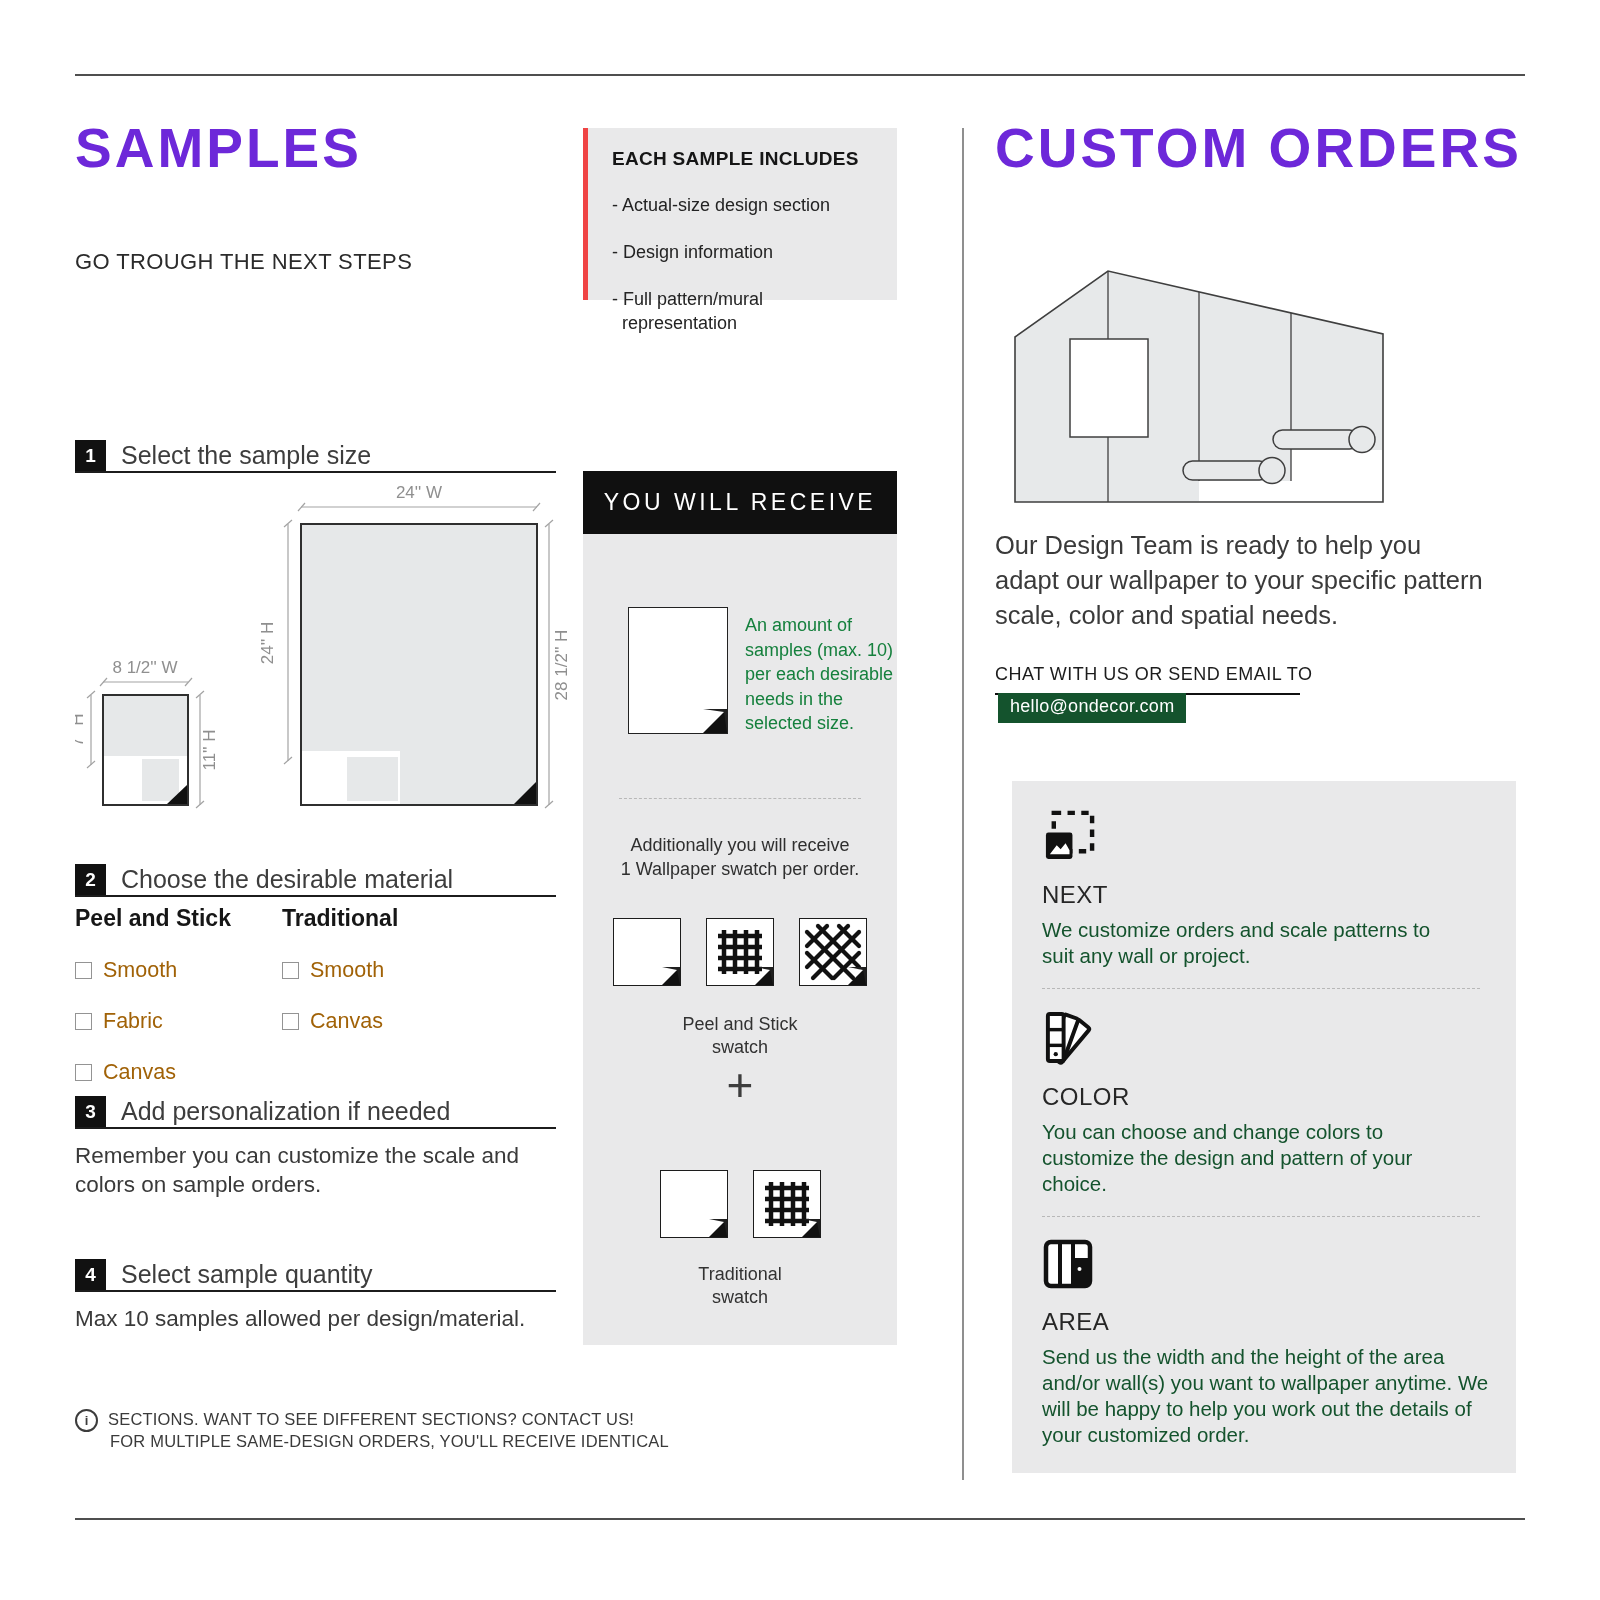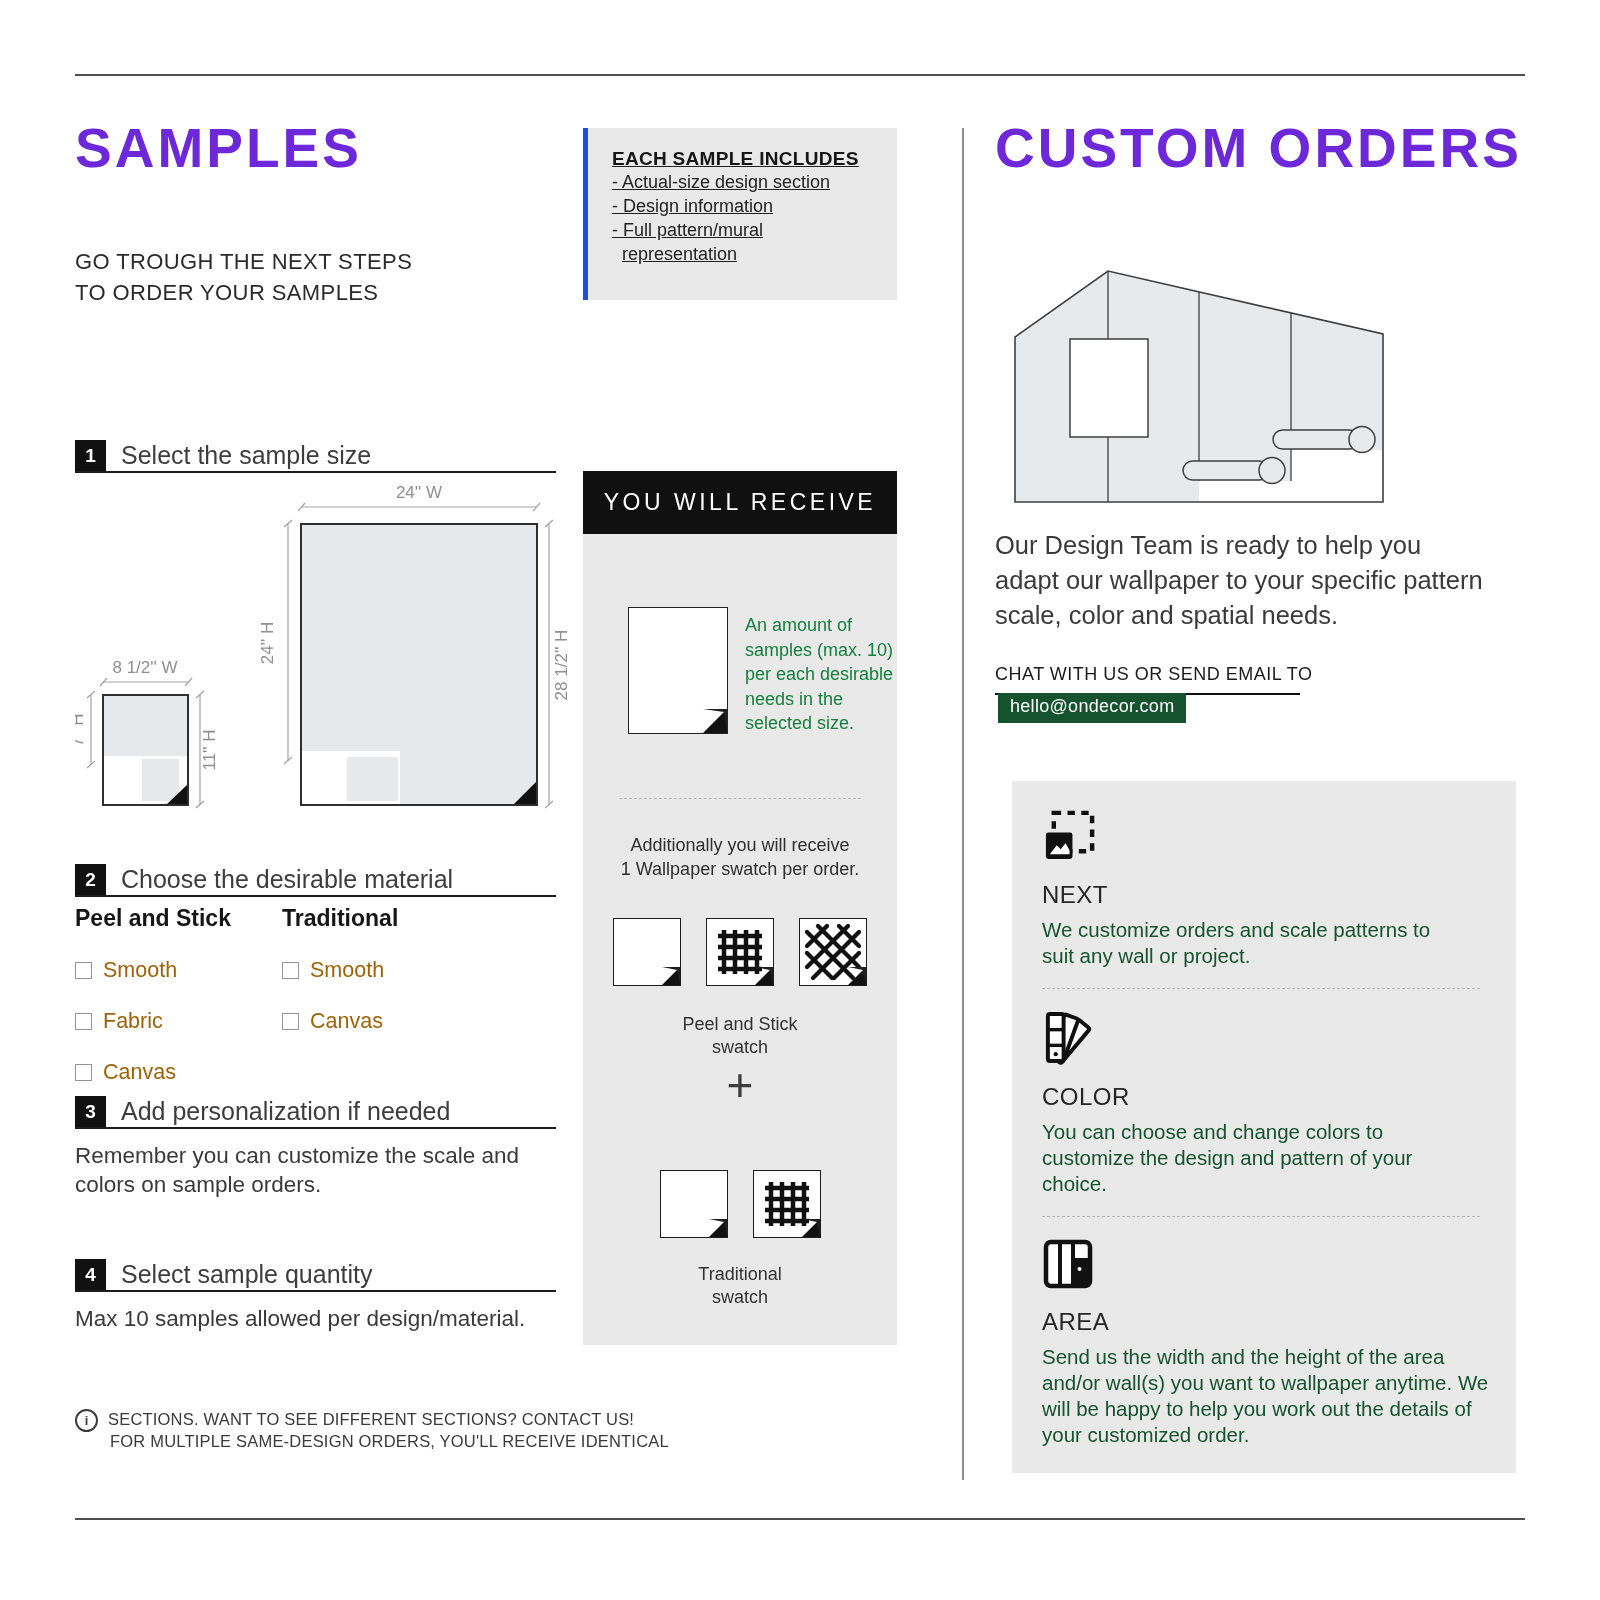--- a/index.html
+++ b/index.html
@@ -7,23 +7,23 @@
         font-family:"Liberation Sans", sans-serif;color:#1f1f1f;overflow:hidden;}
   .rule{position:absolute;left:75px;width:1450px;height:2px;background:#4f4f4f;}
   .vdivider{position:absolute;left:962px;top:128px;width:2px;height:1352px;background:#8f8f8f;}
 
   
   .big-title{position:absolute;font-size:55px;font-weight:700;letter-spacing:3px;color:#6d28d9;}
   .subtitle{position:absolute;left:75px;top:246px;font-size:22px;line-height:31px;color:#2b2b2b;letter-spacing:0.4px;}
 
   
   .includes-box{position:absolute;left:583px;top:128px;width:314px;height:172px;background:#e9e9ea;
-                border-left:5px solid #1d4ed8;box-sizing:border-box;padding:20px 14px 0 24px;text-decoration:underline;}
+                border-left:5px solid #ef4444;box-sizing:border-box;padding:20px 14px 0 24px;}
   .includes-title{font-size:19px;font-weight:700;color:#161616;letter-spacing:0.3px;}
-  .includes-item{margin-top:0;font-size:18px;line-height:24px;color:#232323;
+  .includes-item{margin-top:23px;font-size:18px;line-height:24px;color:#232323;
                  padding-left:10px;text-indent:-10px;width:260px;}
 
   
   .step-header{position:absolute;left:75px;width:481px;display:flex;align-items:center;
                border-bottom:2px solid #1c1c1c;padding-bottom:0;}
   .step-num{width:31px;height:31px;background:#111;color:#fff;font-size:19px;font-weight:700;
             display:flex;align-items:center;justify-content:center;flex:0 0 auto;}
   .step-title{margin-left:15px;font-size:25px;color:#3d3d3d;line-height:31px;white-space:nowrap;}
   .step-body{position:absolute;left:75px;font-size:22.5px;line-height:29px;color:#3a3a3a;}
 
@@ -80,21 +80,20 @@
 
 <div class="page">
 
   <div class="rule" style="top:74px"></div>
   <div class="rule" style="top:1518px"></div>
   <div class="vdivider"></div>
 
   <div class="big-title" style="left:75px;top:116px">SAMPLES</div>
   <div class="subtitle">
     <div>GO TROUGH THE NEXT STEPS</div>
-    <div>TO ORDER YOUR SAMPLES</div>
   </div>
 
   <div class="includes-box">
     <div class="includes-title">EACH SAMPLE INCLUDES</div>
     <div class="includes-item">- Actual-size design section</div>
     <div class="includes-item">- Design information</div>
     <div class="includes-item">- Full pattern/mural representation</div>
   </div>
 
   <div class="step-header" style="top:440px">

